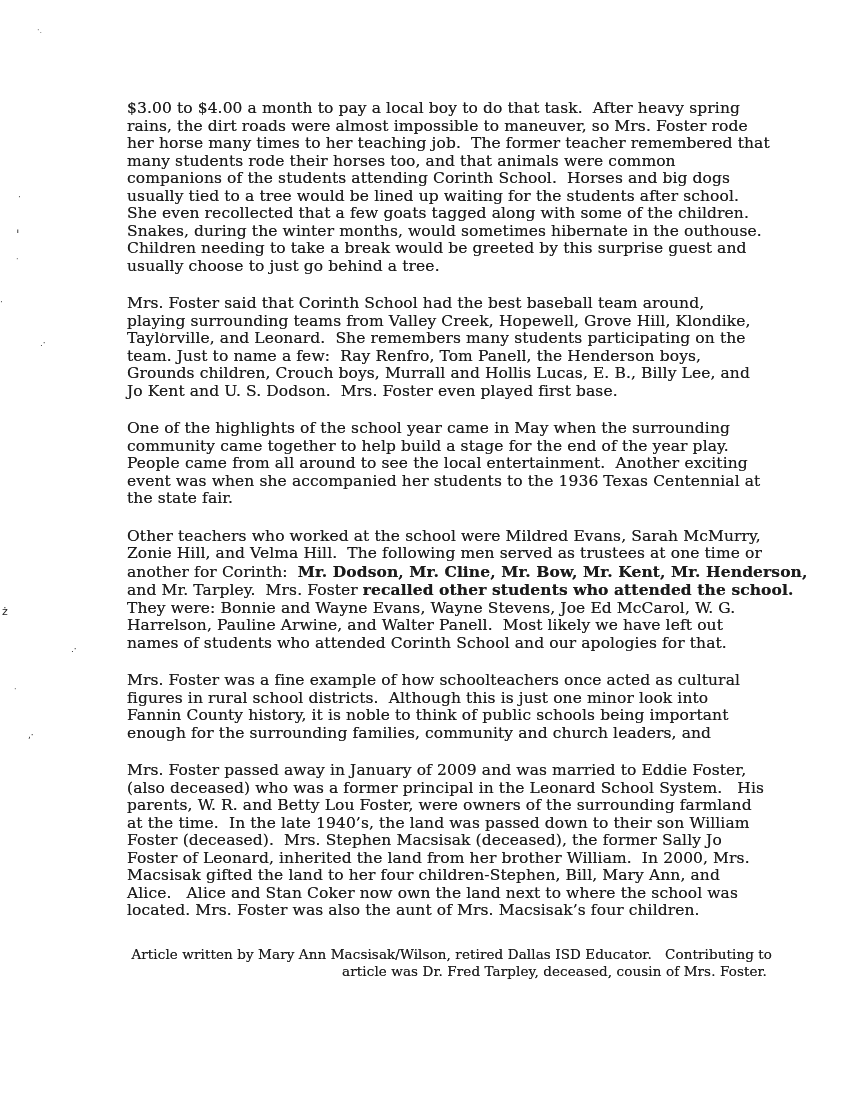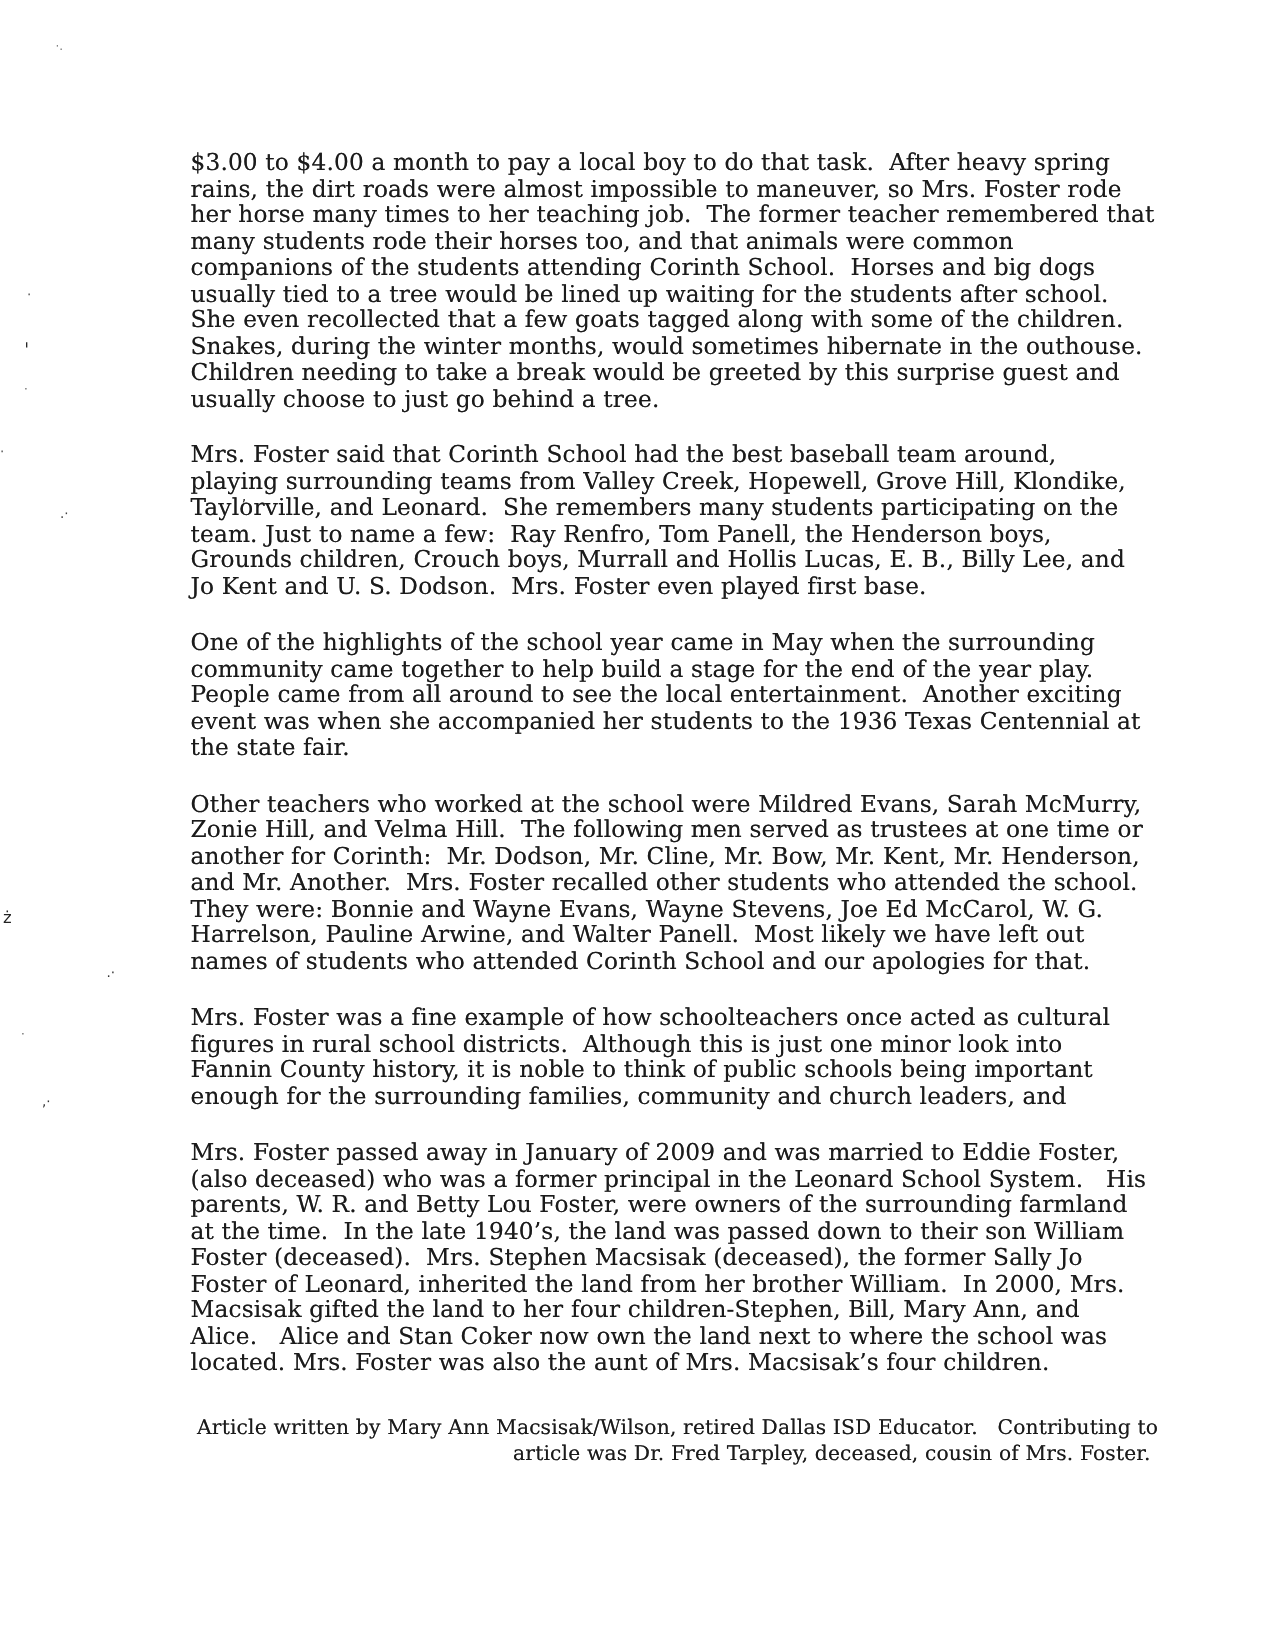--- a/index.html
+++ b/index.html
@@ -26,21 +26,21 @@
     margin: 0 0 20px 0;
   }
   .line {
     white-space: pre;
     font-size: 15.5px;
     line-height: 17.5px;
     letter-spacing: 0.1px;
     text-shadow: 0 0 0.4px rgba(20,20,20,0.65);
   }
   .b {
-    font-weight: normal;
+    font-weight: bold;
     text-align: right;
   }
   .credit {
     margin-top: 26px;
   }
   .credit .line {
     font-size: 13.5px;
     line-height: 17px;
     letter-spacing: 0.1px;
     text-align: right;
@@ -82,21 +82,21 @@
         <div class="line">One of the highlights of the school year came in May when the surrounding</div>
         <div class="line">community came together to help build a stage for the end of the year play.</div>
         <div class="line">People came from all around to see the local entertainment.  Another exciting</div>
         <div class="line">event was when she accompanied her students to the 1936 Texas Centennial at</div>
         <div class="line">the state fair.</div>
       </div>
       <div class="para">
         <div class="line">Other teachers who worked at the school were Mildred Evans, Sarah McMurry,</div>
         <div class="line">Zonie Hill, and Velma Hill.  The following men served as trustees at one time or</div>
         <div class="line"><span class="">another for Corinth:  </span><span class="b">Mr. Dodson, Mr. Cline, Mr. Bow, Mr. Kent, Mr. Henderson,</span></div>
-        <div class="line"><span class="">and Mr. Another.  Mrs. Foster </span><span class="b">recalled other students who attended the school.</span></div>
+        <div class="line"><span class="">and Mr. Tarpley.  Mrs. Foster </span><span class="b">recalled other students who attended the school.</span></div>
         <div class="line">They were: Bonnie and Wayne Evans, Wayne Stevens, Joe Ed McCarol, W. G.</div>
         <div class="line">Harrelson, Pauline Arwine, and Walter Panell.  Most likely we have left out</div>
         <div class="line">names of students who attended Corinth School and our apologies for that.</div>
       </div>
       <div class="para">
         <div class="line">Mrs. Foster was a fine example of how schoolteachers once acted as cultural</div>
         <div class="line">figures in rural school districts.  Although this is just one minor look into</div>
         <div class="line">Fannin County history, it is noble to think of public schools being important</div>
         <div class="line">enough for the surrounding families, community and church leaders, and</div>
       </div>

